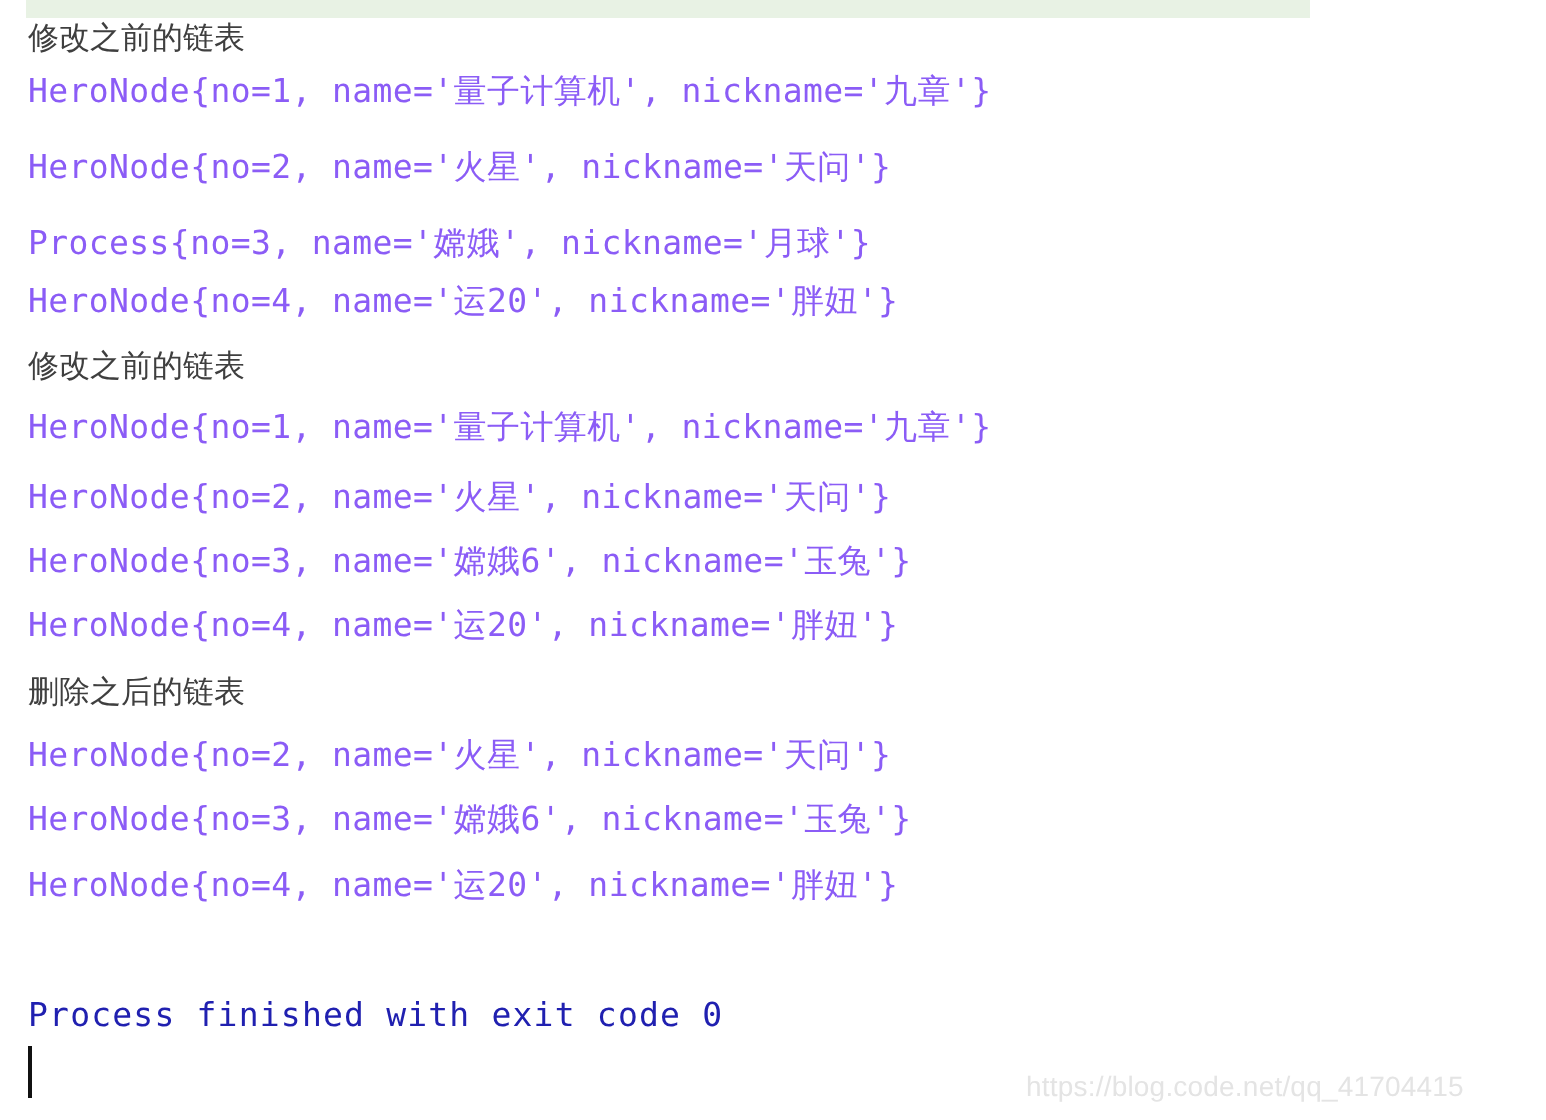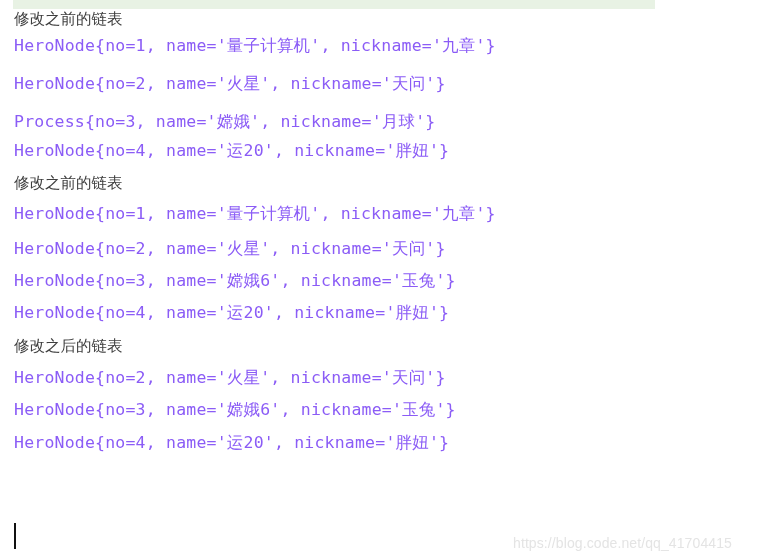--- a/index.html
+++ b/index.html
@@ -100,25 +100,26 @@
   <div class="line header" style="top:174px;">修改之前的链表</div>
 
   <div class="line" style="top:205px;">HeroNode{no=1, name='量子计算机', nickname='九章'}</div>
 
   <div class="line" style="top:240px;">HeroNode{no=2, name='火星', nickname='天问'}</div>
 
   <div class="line" style="top:272px;">HeroNode{no=3, name='嫦娥6', nickname='玉兔'}</div>
 
   <div class="line" style="top:304px;">HeroNode{no=4, name='运20', nickname='胖妞'}</div>
 
-  <div class="line header" style="top:337px;">修改之后的链表</div>
+  <div class="line header" style="top:337px;">删除之后的链表</div>
 
   <div class="line" style="top:369px;">HeroNode{no=2, name='火星', nickname='天问'}</div>
 
   <div class="line" style="top:401px;">HeroNode{no=3, name='嫦娥6', nickname='玉兔'}</div>
 
   <div class="line" style="top:434px;">HeroNode{no=4, name='运20', nickname='胖妞'}</div>
 
+  <div class="line exitcode" style="top:499px;">Process finished with exit code 0</div>
 
   <div id="caret"></div>
 </div>
 
 <div id="watermark">https://blog.code.net/qq_41704415</div>
 
 </body></html>

